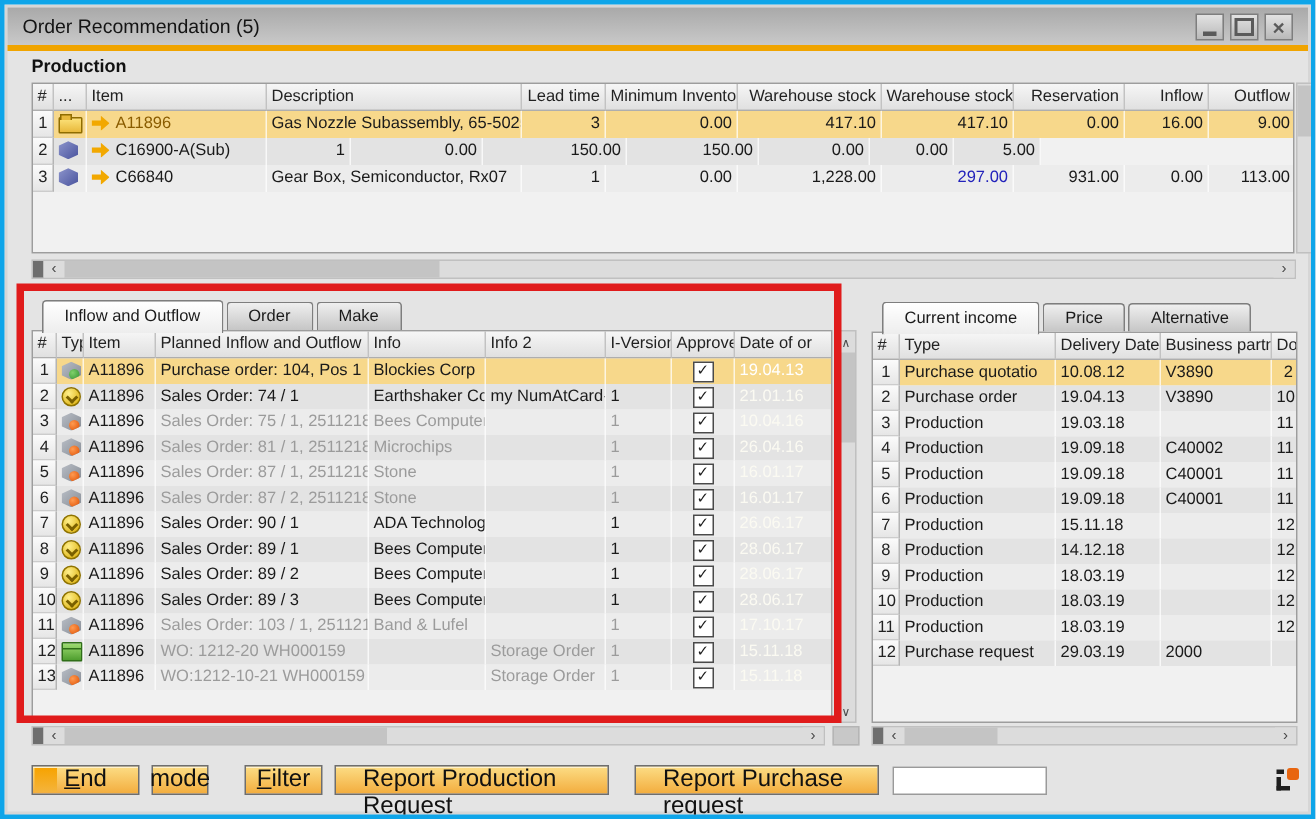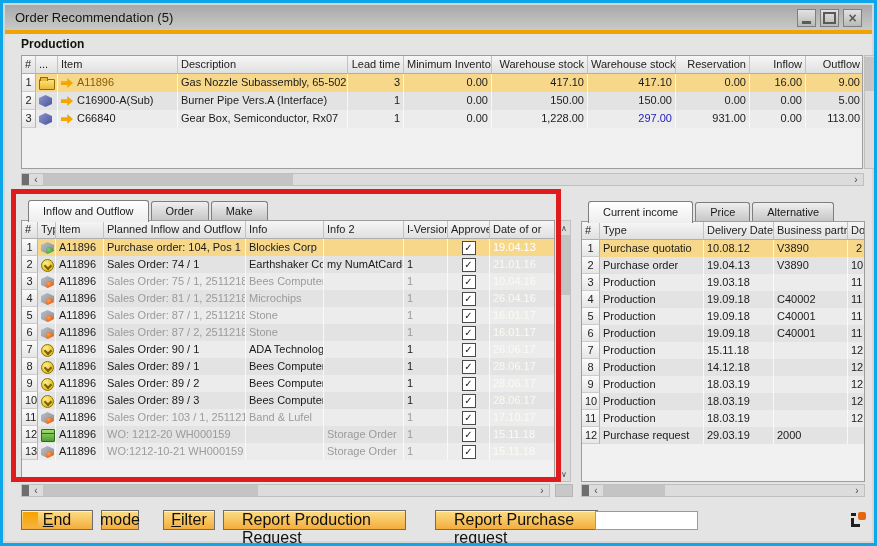--- a/index.html
+++ b/index.html
@@ -129,21 +129,20 @@
           <div class="tc w-ws2 dcell num"><span>417.10</span></div>
           <div class="tc w-res dcell num">0.00</div>
           <div class="tc w-in dcell num">16.00</div>
           <div class="tc w-out dcell num">9.00</div>
         </div>
 
         <div class="r trow">
           <div class="tc w-num rownum">2</div>
           <div class="tc w-icon dcell"><span class="ic hex-icon"></span></div>
           <div class="tc w-item dcell"><span class="link-arrow"></span><span>C16900-A(Sub)</span></div>
-          <div class="tc w-desc dcell">Burner Pipe Vers.A (Interface)</div>
           <div class="tc w-lead dcell num">1</div>
           <div class="tc w-min dcell num">0.00</div>
           <div class="tc w-ws1 dcell num">150.00</div>
           <div class="tc w-ws2 dcell num"><span>150.00</span></div>
           <div class="tc w-res dcell num">0.00</div>
           <div class="tc w-in dcell num">0.00</div>
           <div class="tc w-out dcell num">5.00</div>
         </div>
 
         <div class="r trow">
@@ -499,21 +498,21 @@
   </div>
   <div class="btn" style="left:98px;width:26px;">
     <span>mode</span>
   </div>
   <div class="btn" style="left:160px;width:52px;">
     <span class="uline">Filter</span>
   </div>
   <div class="btn" style="left:220px;width:183px;">
     <span>Report Production Request</span>
   </div>
-  <div class="btn" style="left:420px;width:163px;margin-left:12px;">
+  <div class="btn" style="left:420px;width:163px;">
     <span>Report Purchase request</span>
   </div>
   <input class="ftinput" style="left: 592px; width: 103px;" value="">
 
   <div class="corner">
     <span class="c-tl"></span>
     <span class="c-or"></span>
     <span class="c-bl"></span>
   </div>
 

